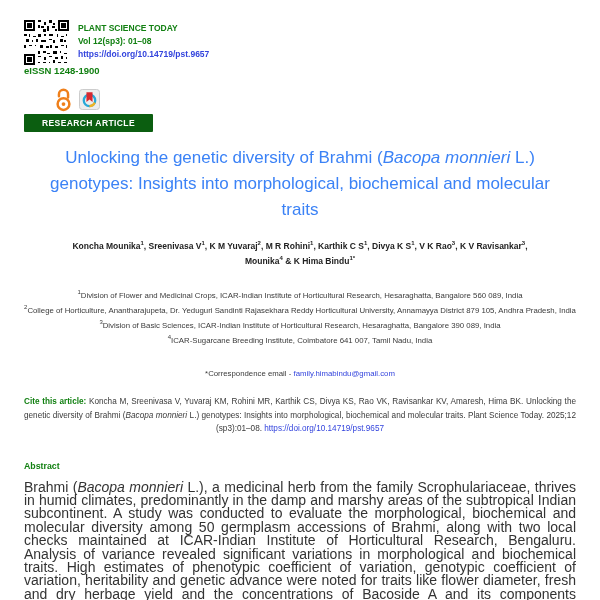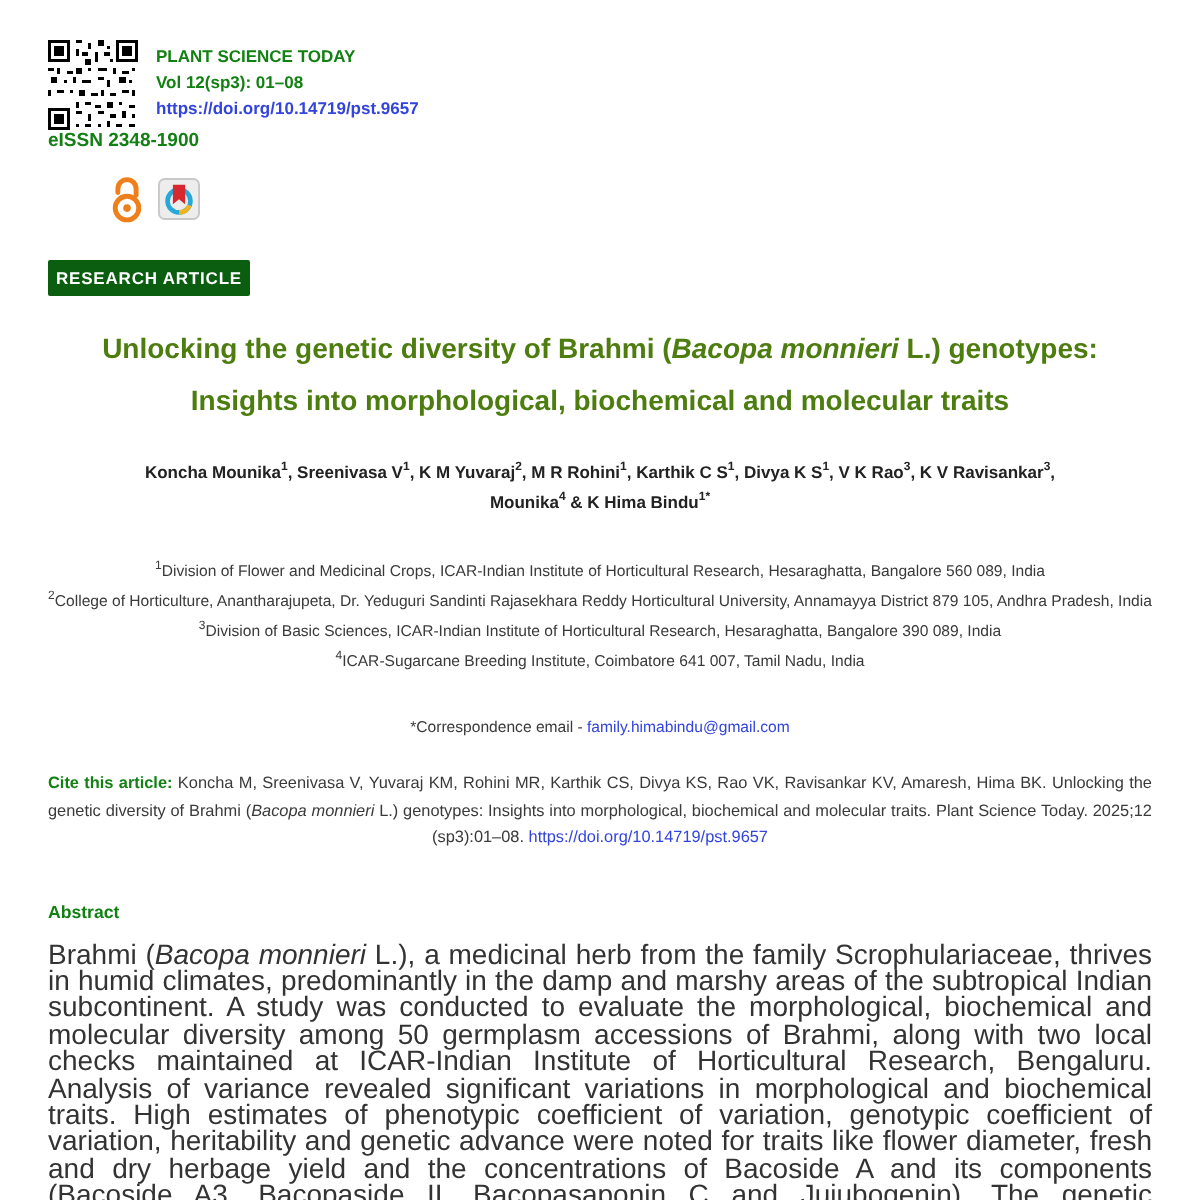--- a/index.html
+++ b/index.html
@@ -16,26 +16,26 @@
   .qr{width:45px;height:45px;flex:0 0 auto;}
   .jinfo{font-size:8.5px;font-weight:bold;line-height:13px;padding-top:2px;}
   .jname,.jvol{color:#128012;}
   .jdoi{color:#3344dd;text-decoration:none;display:inline-block;}
   .header-right{text-align:right;}
   .eissn{color:#128012;font-weight:bold;font-size:9.5px;}
   .hicons{margin-top:11px;display:flex;gap:6px;justify-content:flex-end;align-items:center;}
 
   .badge{
     display:inline-block;background:#0b5e10;color:#ffffff;font-weight:bold;
-    font-size:8.5px;letter-spacing:.4px;padding:4px 4px;margin-top:18px;border-radius:1px;
+    font-size:8.5px;letter-spacing:.4px;padding:4px 18px;margin-top:2px;border-radius:1px;
   }
 
   .title{
     max-width:500px;margin:13px auto 0;text-align:center;
-    color:#4d7c0f;font-weight:bold;font-size:14px;line-height:26px;
+    color:#3b82f6;font-weight:normal;font-size:17px;line-height:26px;
   }
   .title i{font-style:italic;}
 
   .authors{margin-top:16px;text-align:center;font-weight:bold;font-size:8.5px;line-height:15px;color:#222;}
   .authors .aline{white-space:nowrap;}
   sup{font-size:6px;vertical-align:super;line-height:0;}
 
   .affils{margin-top:21px;text-align:center;font-size:7.8px;line-height:11px;color:#3a3a3a;}
   .affil{margin-bottom:4px;}
 
@@ -134,21 +134,21 @@
         <rect x="1" y="23" width="5" height="5" fill="#fff"></rect>
           <rect x="2" y="24" width="3" height="3" fill="#000"></rect>
       </svg>
       <div class="jinfo">
         <div class="jname">PLANT SCIENCE TODAY</div>
         <div class="jvol">Vol 12(sp3): 01–08</div>
         <a class="jdoi" href="#">https://doi.org/10.14719/pst.9657</a>
       </div>
     </div>
     <div class="header-right">
-      <div class="eissn">eISSN 2348-1900</div>
+      <div class="eissn">eISSN 1248-1900</div>
       <div class="hicons">
         <svg width="19" height="25" viewBox="0 0 20 26">
           <path d="M14.8 11 V7.6 a4.8 4.8 0 0 0 -9.6 0 V9.6" fill="none" stroke="#ef7f1a" stroke-width="2.6" stroke-linecap="round"></path>
           <circle cx="10" cy="17.8" r="6.2" fill="none" stroke="#ef7f1a" stroke-width="2.6"></circle>
           <circle cx="10" cy="17.8" r="2" fill="#ef7f1a"></circle>
         </svg>
         <svg width="21" height="21" viewBox="0 0 22 22">
           <rect x="0.5" y="0.5" width="21" height="21" rx="3" fill="#ededed" stroke="#c8c8c8"></rect>
           <circle cx="11" cy="12" r="6" fill="none" stroke="#27a8d8" stroke-width="2.4"></circle>
           <path d="M11 18 a6 6 0 0 0 5.5 -3.7" stroke="#f0b323" stroke-width="2.4" fill="none"></path>

